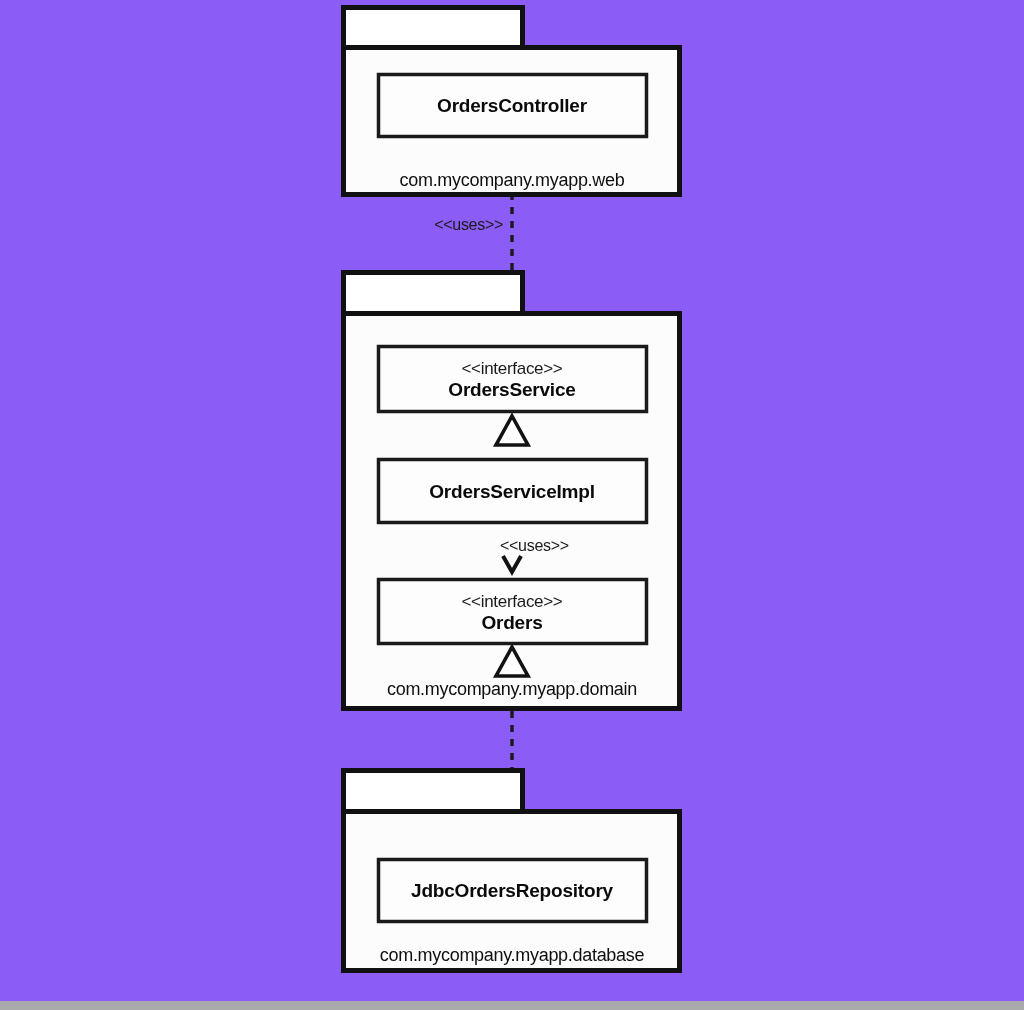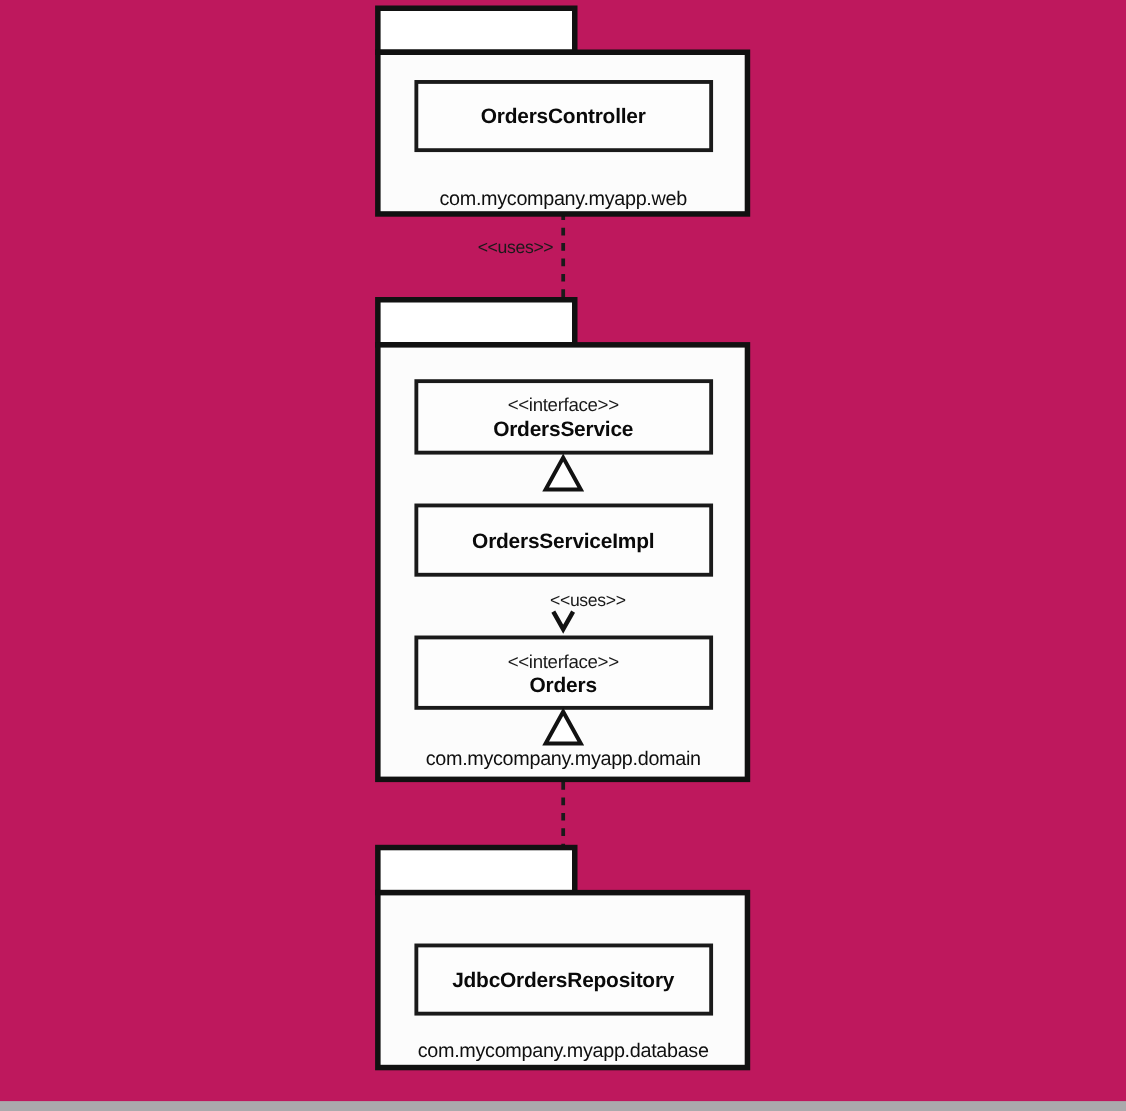--- a/index.html
+++ b/index.html
@@ -14,21 +14,21 @@
     position: relative;
     overflow: hidden;
     font-family: "Liberation Sans", sans-serif;
   }
   #diagram-canvas {
     position: absolute;
     left: 0;
     top: 0;
     width: 1024px;
     height: 1010px;
-    background: #be185d;
+    background: #8b5cf6;
     text-decoration: underline;
   }
   #bottom-band {
     position: absolute;
     left: 0;
     top: 1001px;
     width: 1024px;
     height: 9px;
     background: #aaaaac;
   }

